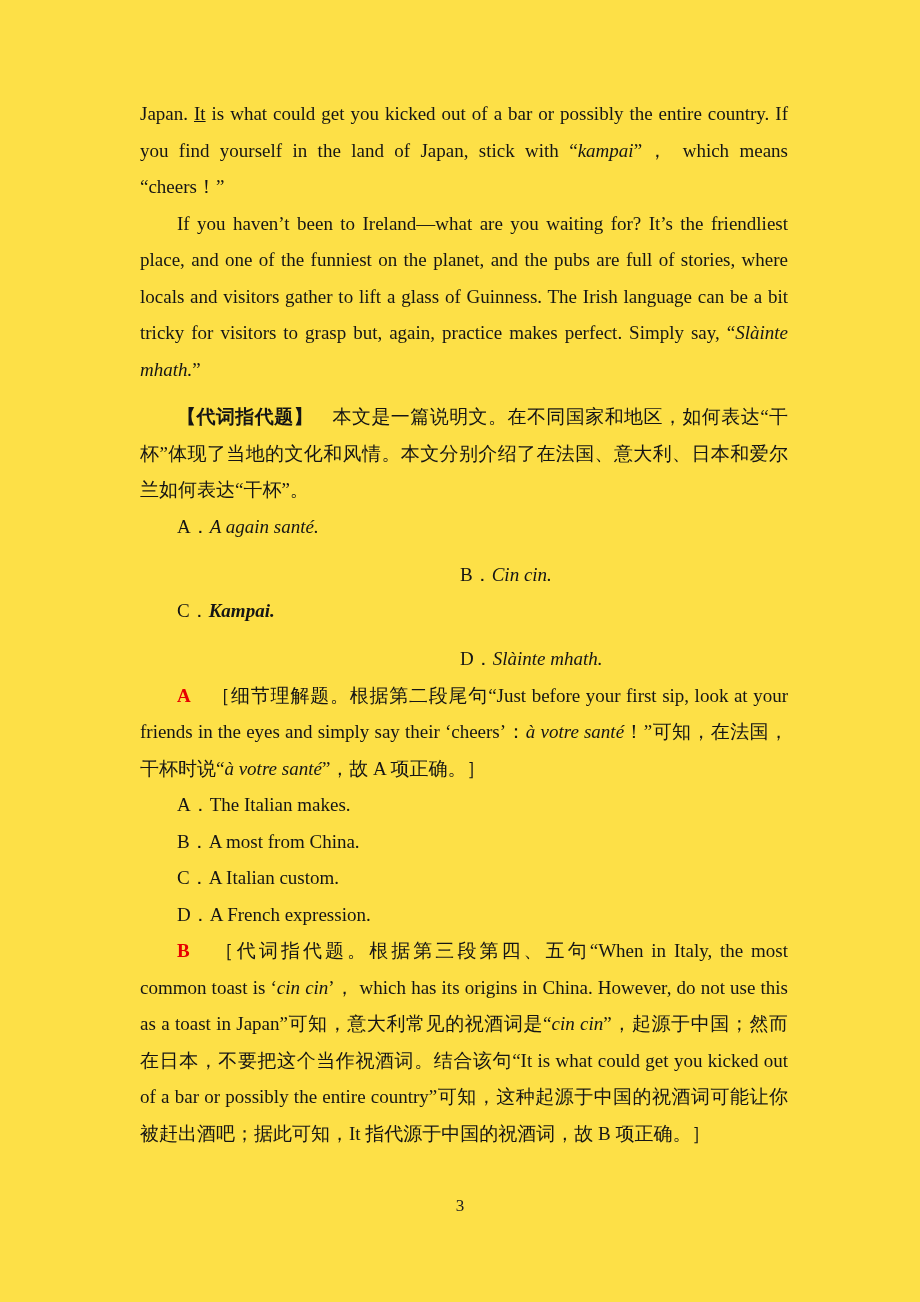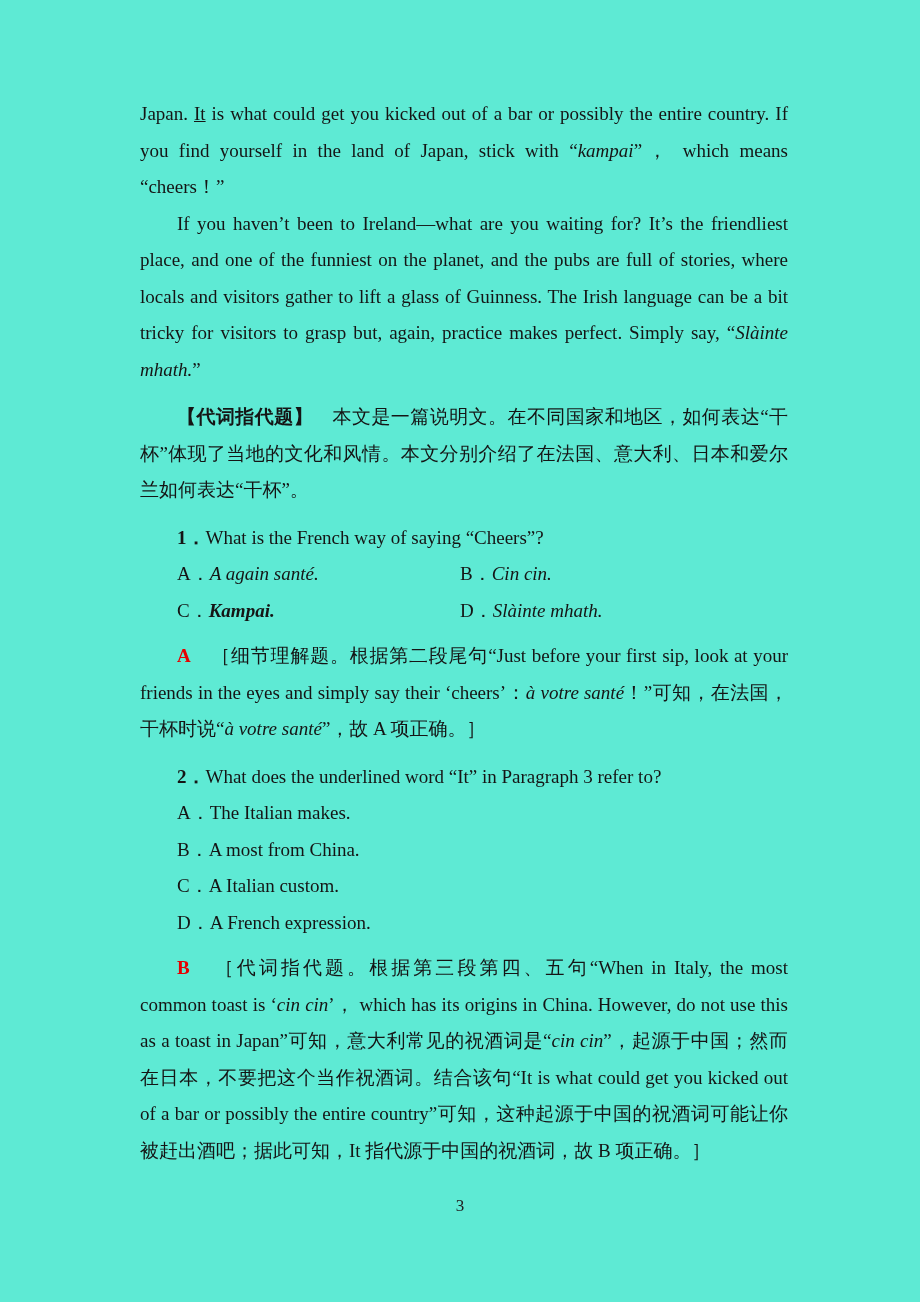--- a/index.html
+++ b/index.html
@@ -1,75 +1,73 @@
 <!DOCTYPE html>
 <html><head>
 <meta charset="utf-8">
 <style>
   html,body{margin:0;padding:0;background:#888;}
   .page{
     position:relative;
     width:920px;height:1302px;
-    background:#5eead4;
+    background:#fde047;
     font-family:"Liberation Serif","DejaVu Serif",serif;
     color:#151515;
     overflow:hidden;
   }
   .content{
     position:absolute;
     left:140px;top:96px;
     width:648px;
     font-size:19px;
     line-height:36.5px;
     text-align:justify;
   }
   .para{margin:0;}
   .indent{text-indent:37px;}
   .gap-lg{margin-top:11px;}
-  .gap-sm{margin-top:9px;}
+  .gap-sm{margin-top:0;}
   .opt-grid{padding-left:37px;}
   .opt-row{display:flex;}
   .opt-left{width:283px;flex:0 0 283px;}
-  .opt-right{flex:1;}
+  .opt-right{flex:1;margin-top:48px;}
   .page-number{
     position:absolute;
     left:0;right:0;top:1196px;
     text-align:center;
     font-size:17px;
     color:#222;
   }
 </style>
 </head>
 <body>
 
 <div class="page">
   <div class="content">
 
     <p class="para"><span>Japan. </span><span style="text-decoration: underline;">It</span><span> is what could get you kicked out of a bar or possibly the entire country. If you find yourself in the land of Japan, stick with “</span><span style="font-style: italic;">kampai</span><span>”， which means “cheers！”</span></p>
 
     <p class="para indent"><span>If you haven’t been to Ireland—what are you waiting for? It’s the friendliest place, and one of the funniest on the planet, and the pubs are full of stories, where locals and visitors gather to lift a glass of Guinness. The Irish language can be a bit tricky for visitors to grasp but, again, practice makes perfect. Simply say, “</span><span style="font-style: italic;">Slàinte mhath.</span><span>”</span></p>
 
     <p class="para indent gap-lg"><span style="font-weight: bold;">【代词指代题】</span><span>　本文是一篇说明文。在不同国家和地区，如何表达“干杯”体现了当地的文化和风情。本文分别介绍了在法国、意大利、日本和爱尔兰如何表达“干杯”。</span></p>
 
-    <p class="para indent gap-lg"><span style="font-weight: bold;">1．</span><span>What is the French way of saying “Cheers”?</span></p>
 
     <div class="opt-grid">
       <div class="opt-row">
         <span class="opt-left"><span>A．</span><span style="font-style: italic;">A again santé.</span></span>
         <span class="opt-right"><span>B．</span><span style="font-style: italic;">Cin cin.</span></span>
       </div>
       <div class="opt-row">
         <span class="opt-left"><span>C．</span><span style="font-style: italic; font-weight: bold;">Kampai.</span></span>
         <span class="opt-right"><span>D．</span><span style="font-style: italic;">Slàinte mhath.</span></span>
       </div>
     </div>
 
     <p class="para indent gap-sm"><span style="font-weight: bold; color: rgb(230, 0, 0);">A</span><span>　［细节理解题。根据第二段尾句“Just before your first sip, look at your friends in the eyes and simply say their ‘cheers’：</span><span style="font-style: italic;">à votre santé</span><span>！”可知，在法国，干杯时说“</span><span style="font-style: italic;">à votre santé</span><span>”，故 A 项正确。］</span></p>
 
-    <p class="para indent gap-lg"><span style="font-weight: bold;">2．</span><span>What does the underlined word “It” in Paragraph 3 refer to?</span></p>
 
     <p class="para indent"><span>A．The Italian makes.</span></p>
     <p class="para indent"><span>B．A most from China.</span></p>
     <p class="para indent"><span>C．A Italian custom.</span></p>
     <p class="para indent"><span>D．A French expression.</span></p>
 
     <p class="para indent gap-sm"><span style="font-weight: bold; color: rgb(230, 0, 0);">B</span><span>　［代词指代题。根据第三段第四、五句“When in Italy, the most common toast is ‘</span><span style="font-style: italic;">cin cin</span><span>’， which has its origins in China. However, do not use this as a toast in Japan”可知，意大利常见的祝酒词是“</span><span style="font-style: italic;">cin cin</span><span>”，起源于中国；然而在日本，不要把这个当作祝酒词。结合该句“It is what could get you kicked out of a bar or possibly the entire country”可知，这种起源于中国的祝酒词可能让你被赶出酒吧；据此可知，It 指代源于中国的祝酒词，故 B 项正确。］</span></p>
 
   </div>
 

